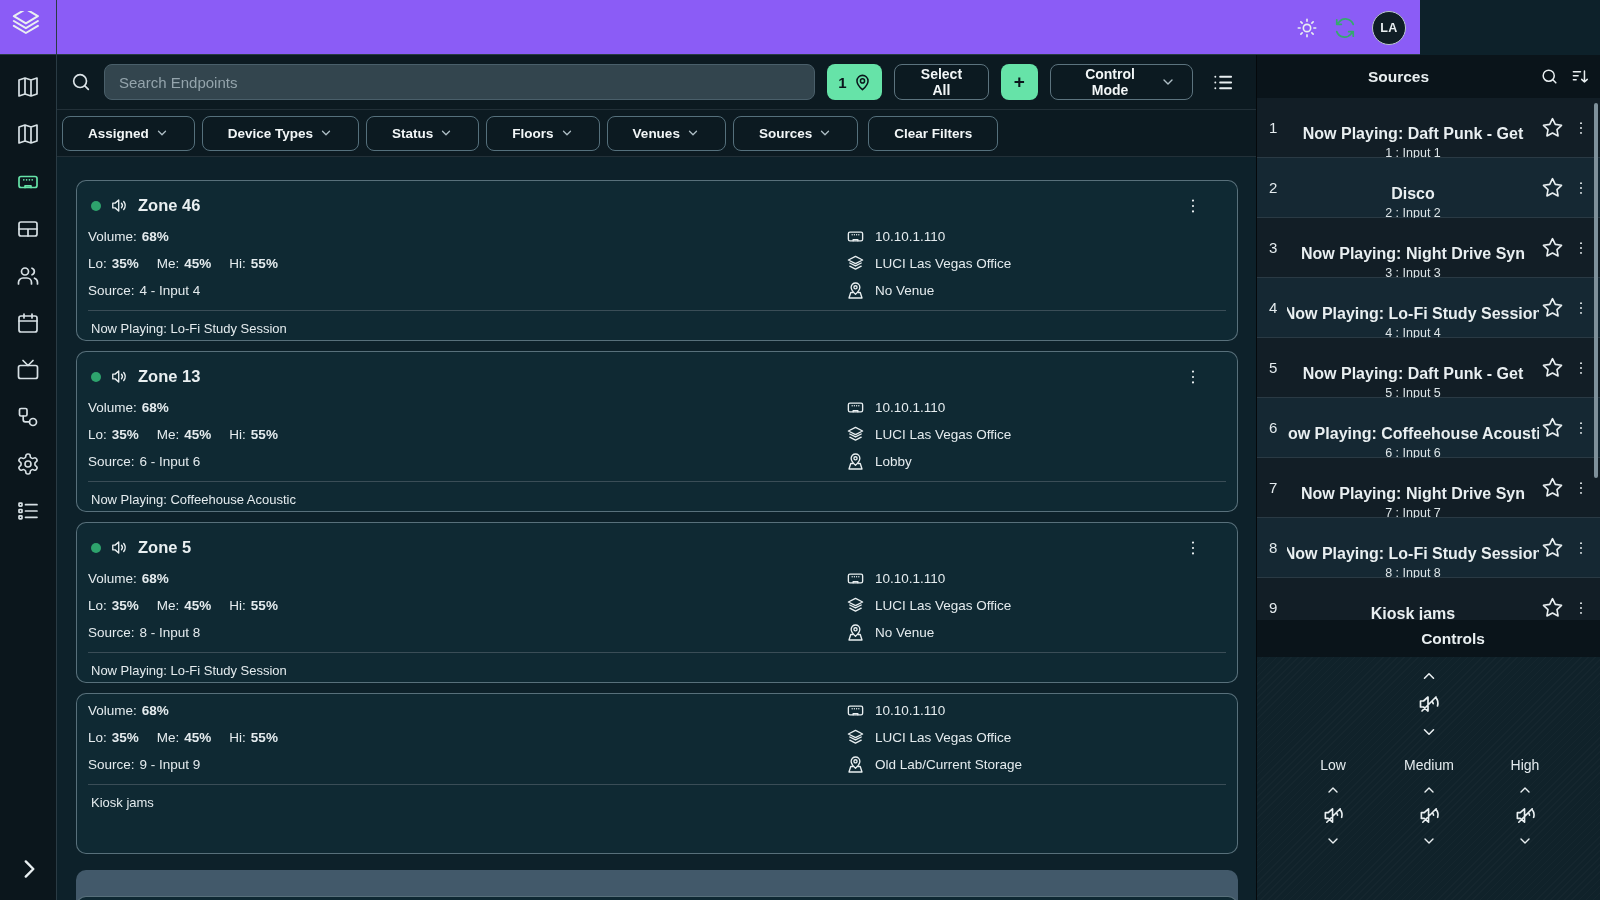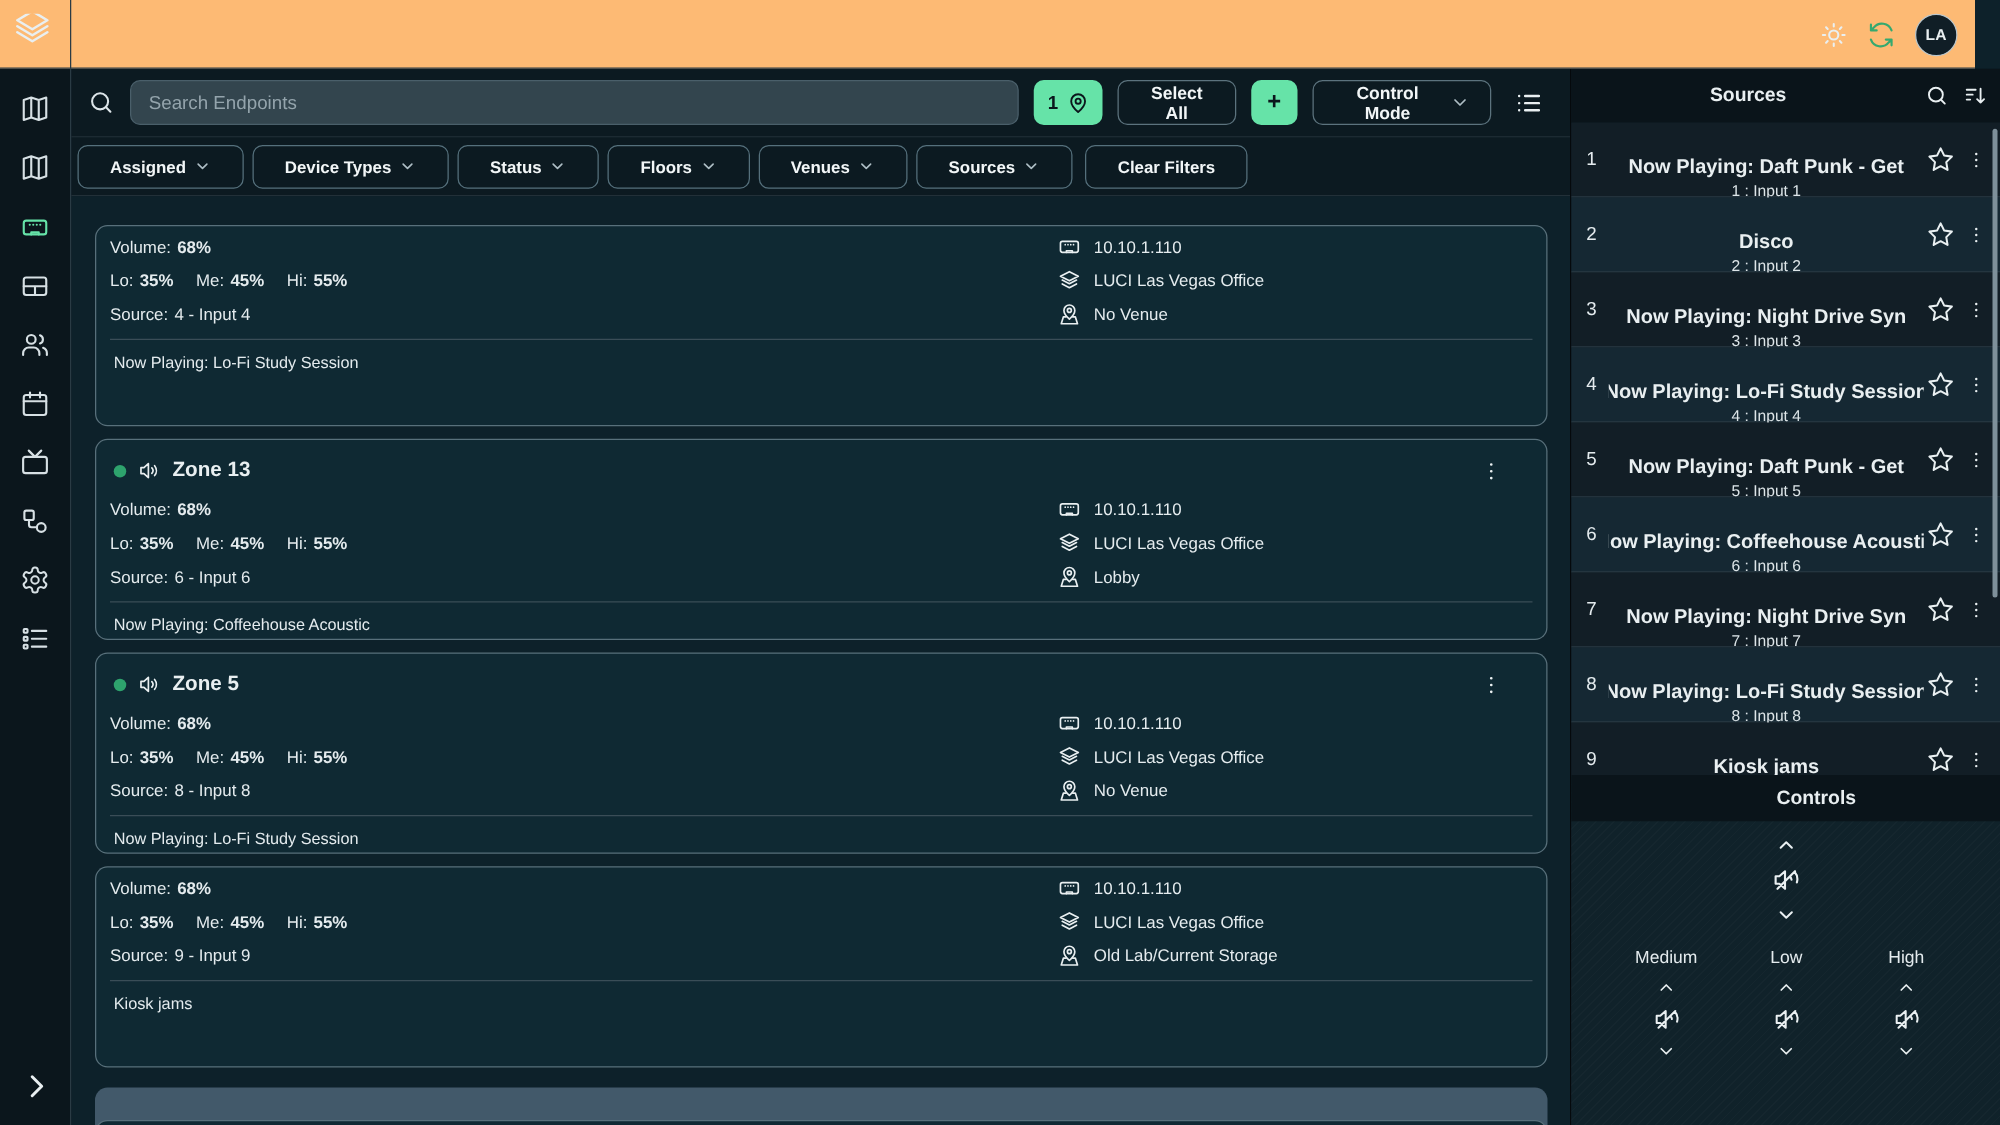--- a/index.html
+++ b/index.html
@@ -1,21 +1,21 @@
 <!DOCTYPE html>
 <html><head>
 <meta charset="utf-8">
 <style>
   * { margin:0; padding:0; box-sizing:border-box; }
   html,body { background:#05090c; }
   body { font-family:"Liberation Sans", sans-serif; color:#E9EFF1; }
   .app { position:relative; width:1600px; height:900px; overflow:hidden; background:#0D212A; }
 
   
-  .topbar { position:absolute; left:0; top:0; width:1580px; height:55px; background:#fdba74; border-bottom:1px solid #2A3B44; z-index:30; display:flex; align-items:center; }
+  .topbar { position:absolute; left:0; top:0; width:1420px; height:55px; background:#8b5cf6; border-bottom:1px solid #2A3B44; z-index:30; display:flex; align-items:center; }
   .logo-box { width:57px; height:55px; display:flex; align-items:center; justify-content:center; border-right:1px solid #2A3B44; cursor:pointer; }
   .topbar-right { position:absolute; right:14px; top:0; height:55px; display:flex; align-items:center; gap:16px; }
   .icon-btn { background:none; border:none; color:#E9EFF1; cursor:pointer; display:flex; align-items:center; justify-content:center; }
   .icon-btn.green { color:#35A96F; }
   .avatar { width:34px; height:34px; border-radius:50%; border:1.5px solid #B9C6CC; display:flex; align-items:center; justify-content:center; font-size:12.5px; font-weight:bold; letter-spacing:.3px; background:#101E26; cursor:pointer; }
 
   
   .sidebar { position:absolute; left:0; top:55px; width:57px; height:845px; background:#0B161C; border-right:1px solid #2A3B44; z-index:20; display:flex; flex-direction:column; align-items:center; padding-top:13px; }
   .nav-btn { width:40px; height:40px; margin-bottom:7px; background:none; border:none; color:#D7E0E4; display:flex; align-items:center; justify-content:center; cursor:pointer; border-radius:8px; }
   .nav-btn.active { color:#66E3A8; }
@@ -354,20 +354,34 @@
           </span>
         </button>
       <button class="chip clear">
           <span>Clear Filters</span>
         </button>
     </div>
 
     <div class="content">
 
       <section class="zone-card">
+        <div class="zc-head">
+          <span class="status-dot"></span>
+          <span class="zc-speaker">
+              <svg width="19" height="19" viewBox="0 0 24 24" fill="none" stroke="currentColor" stroke-width="1.7" stroke-linecap="round" stroke-linejoin="round">
+                <use href="#i-speaker"></use>
+              </svg>
+            </span>
+          <h3 class="zc-title">Zone 46</h3>
+          <button class="kebab-btn">
+              <svg width="20" height="20" viewBox="0 0 24 24" fill="none" stroke="currentColor" stroke-width="2.6" stroke-linecap="round">
+                <use href="#i-kebab"></use>
+              </svg>
+            </button>
+        </div>
         <div class="zc-body">
           <div class="zc-left">
             <div class="line">
                 <span>Volume:</span>
                 <b>68%</b>
               </div>
             <div class="line">
                 <span>Lo:</span>
                 <b>35%</b>
                 <span class="gap"></span>
@@ -831,57 +845,57 @@
                 <use href="#i-mute"></use>
               </svg>
             </button>
           <button class="ctl-btn">
               <svg width="22" height="18" viewBox="0 0 24 24" fill="none" stroke="currentColor" stroke-width="2.1" stroke-linecap="round" stroke-linejoin="round">
                 <use href="#i-chevron-down"></use>
               </svg>
             </button>
         </div>
         <div class="bands-row">
+          <div class="band">
+            <div class="band-label">Low</div>
+            <button class="ctl-btn">
+                <svg width="20" height="16" viewBox="0 0 24 24" fill="none" stroke="currentColor" stroke-width="2.1" stroke-linecap="round" stroke-linejoin="round">
+                  <use href="#i-chevron-up"></use>
+                </svg>
+              </button>
+            <button class="ctl-btn">
+                <svg width="23" height="23" viewBox="0 0 24 24" fill="none" stroke="currentColor" stroke-width="1.7" stroke-linecap="round" stroke-linejoin="round">
+                  <use href="#i-mute"></use>
+                </svg>
+              </button>
+            <button class="ctl-btn">
+                <svg width="20" height="16" viewBox="0 0 24 24" fill="none" stroke="currentColor" stroke-width="2.1" stroke-linecap="round" stroke-linejoin="round">
+                  <use href="#i-chevron-down"></use>
+                </svg>
+              </button>
+          </div>
           <div class="band">
             <div class="band-label">Medium</div>
             <button class="ctl-btn">
                 <svg width="20" height="16" viewBox="0 0 24 24" fill="none" stroke="currentColor" stroke-width="2.1" stroke-linecap="round" stroke-linejoin="round">
                   <use href="#i-chevron-up"></use>
                 </svg>
               </button>
             <button class="ctl-btn">
                 <svg width="23" height="23" viewBox="0 0 24 24" fill="none" stroke="currentColor" stroke-width="1.7" stroke-linecap="round" stroke-linejoin="round">
                   <use href="#i-mute"></use>
                 </svg>
               </button>
             <button class="ctl-btn">
                 <svg width="20" height="16" viewBox="0 0 24 24" fill="none" stroke="currentColor" stroke-width="2.1" stroke-linecap="round" stroke-linejoin="round">
                   <use href="#i-chevron-down"></use>
                 </svg>
               </button>
           </div>
           <div class="band">
-            <div class="band-label">Low</div>
-            <button class="ctl-btn">
-                <svg width="20" height="16" viewBox="0 0 24 24" fill="none" stroke="currentColor" stroke-width="2.1" stroke-linecap="round" stroke-linejoin="round">
-                  <use href="#i-chevron-up"></use>
-                </svg>
-              </button>
-            <button class="ctl-btn">
-                <svg width="23" height="23" viewBox="0 0 24 24" fill="none" stroke="currentColor" stroke-width="1.7" stroke-linecap="round" stroke-linejoin="round">
-                  <use href="#i-mute"></use>
-                </svg>
-              </button>
-            <button class="ctl-btn">
-                <svg width="20" height="16" viewBox="0 0 24 24" fill="none" stroke="currentColor" stroke-width="2.1" stroke-linecap="round" stroke-linejoin="round">
-                  <use href="#i-chevron-down"></use>
-                </svg>
-              </button>
-          </div>
-          <div class="band">
             <div class="band-label">High</div>
             <button class="ctl-btn">
                 <svg width="20" height="16" viewBox="0 0 24 24" fill="none" stroke="currentColor" stroke-width="2.1" stroke-linecap="round" stroke-linejoin="round">
                   <use href="#i-chevron-up"></use>
                 </svg>
               </button>
             <button class="ctl-btn">
                 <svg width="23" height="23" viewBox="0 0 24 24" fill="none" stroke="currentColor" stroke-width="1.7" stroke-linecap="round" stroke-linejoin="round">
                   <use href="#i-mute"></use>
                 </svg>

